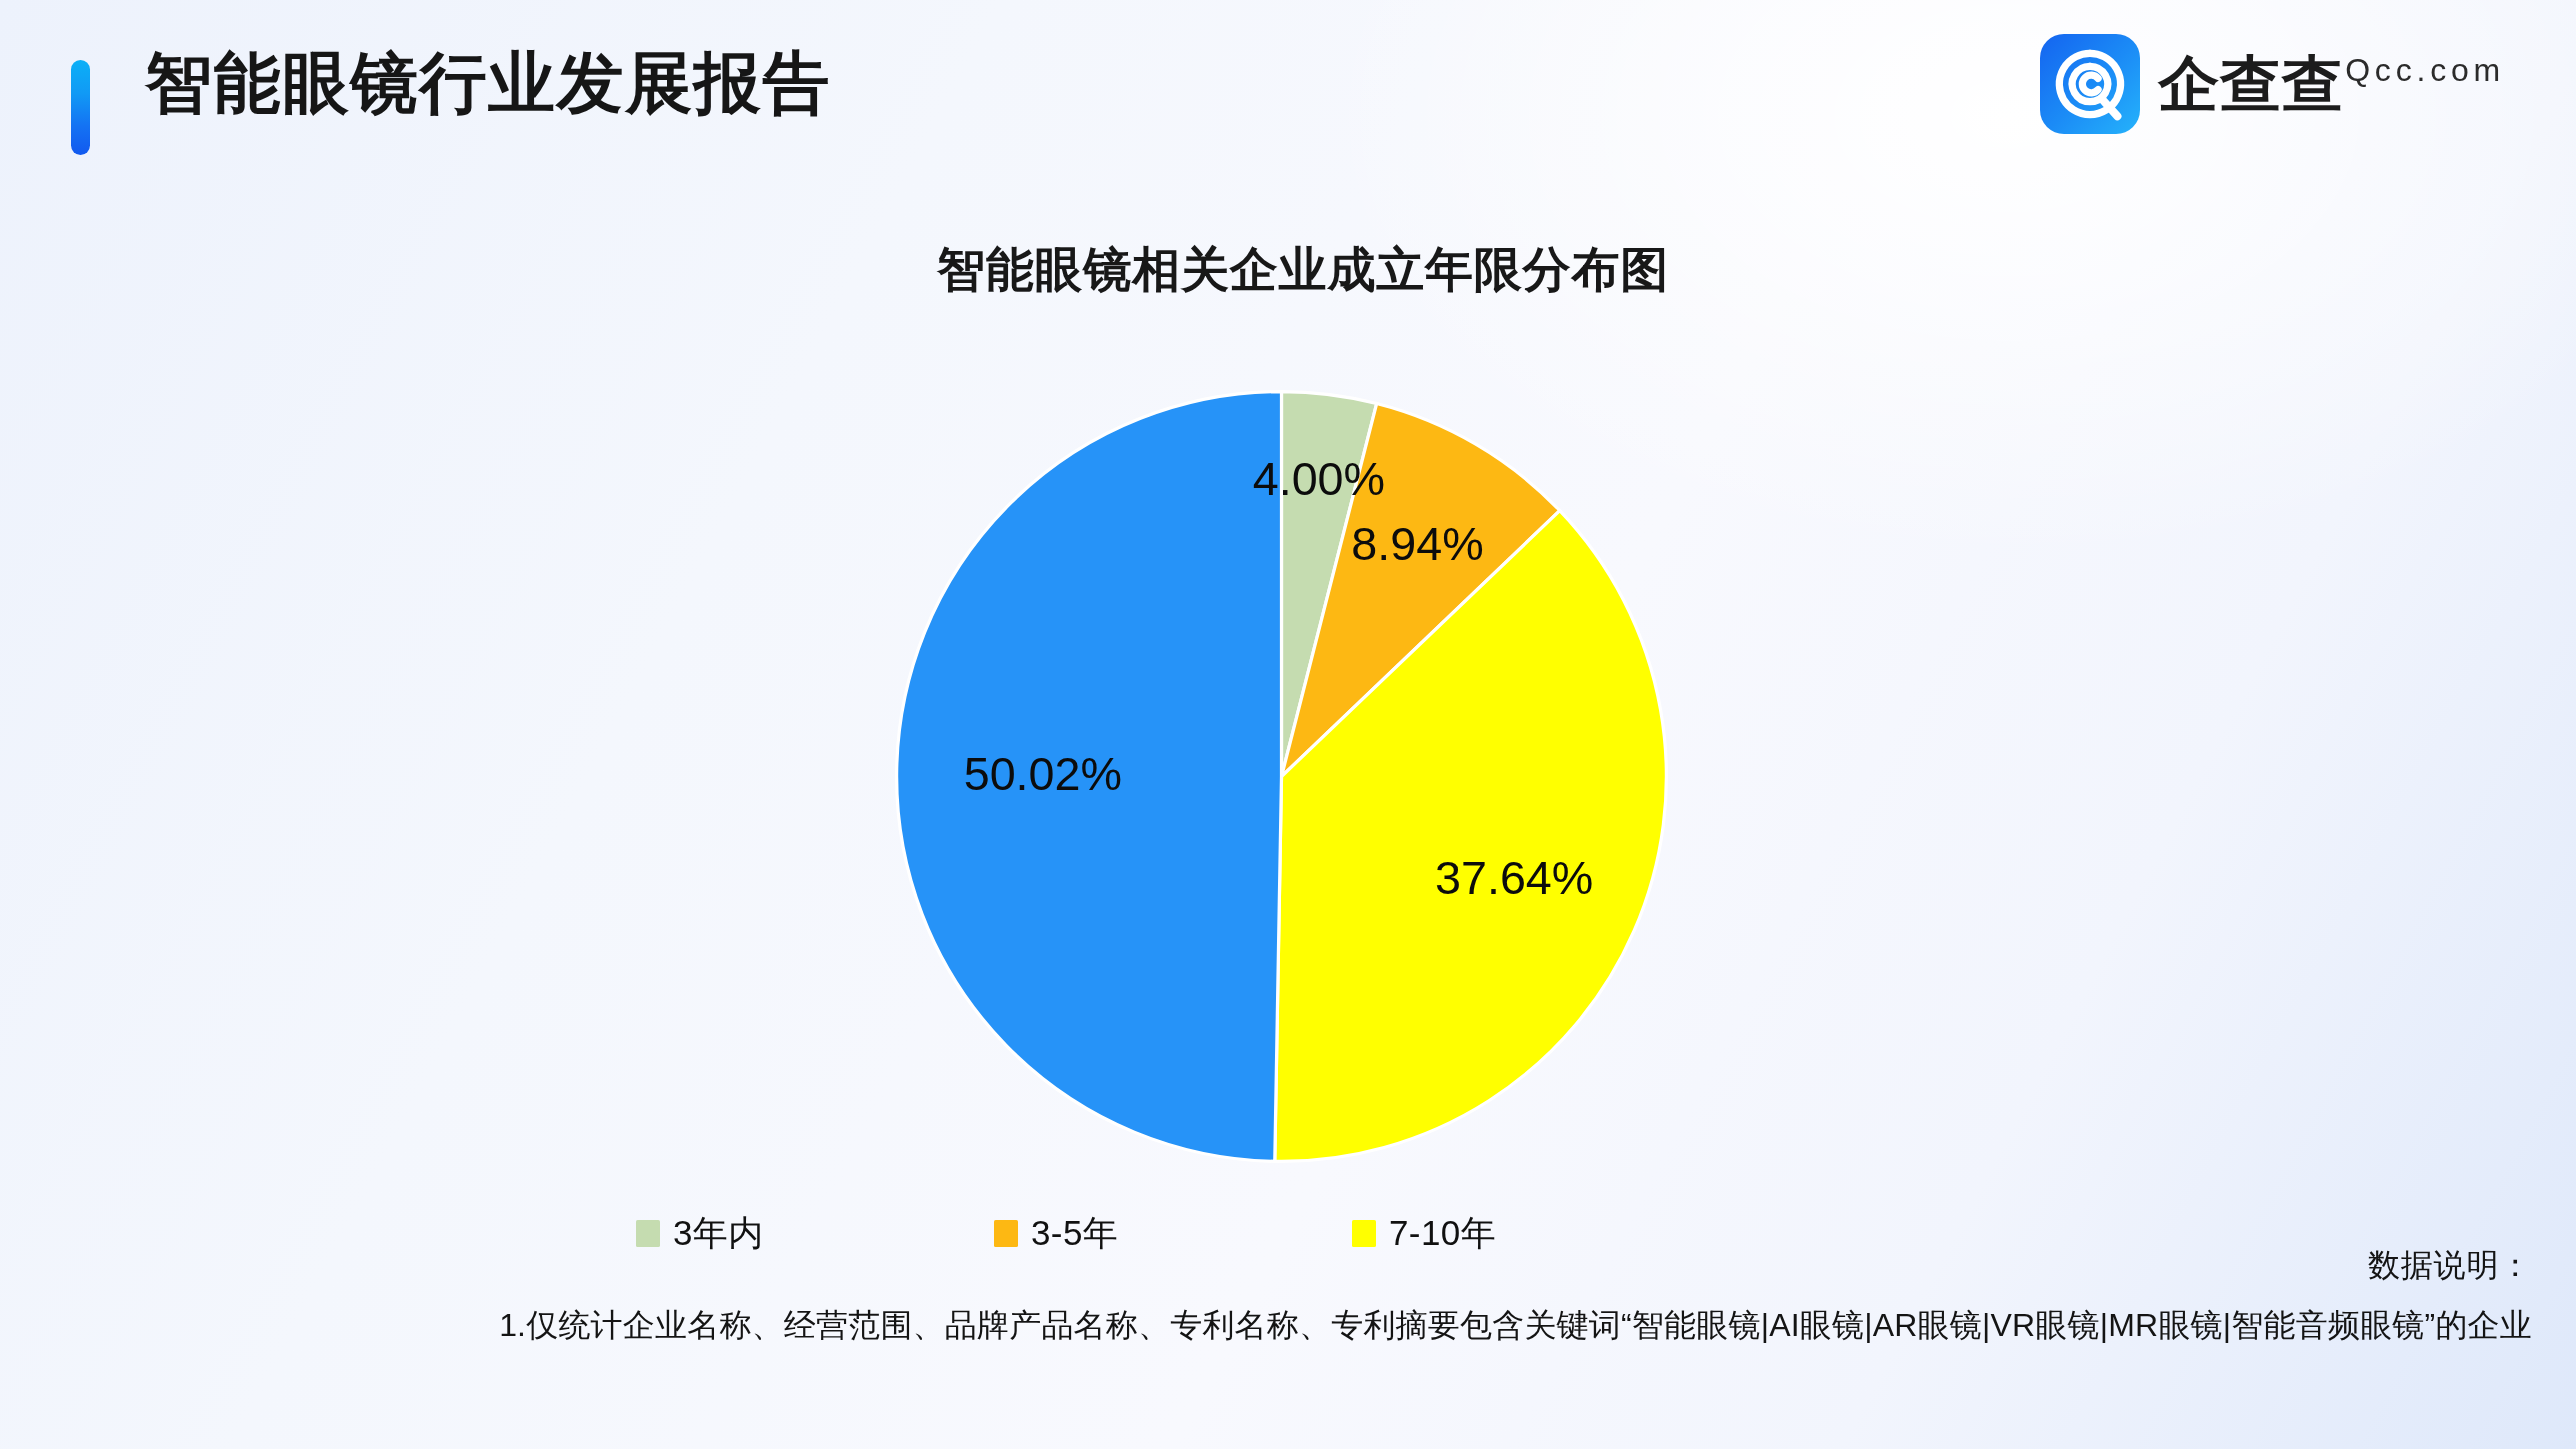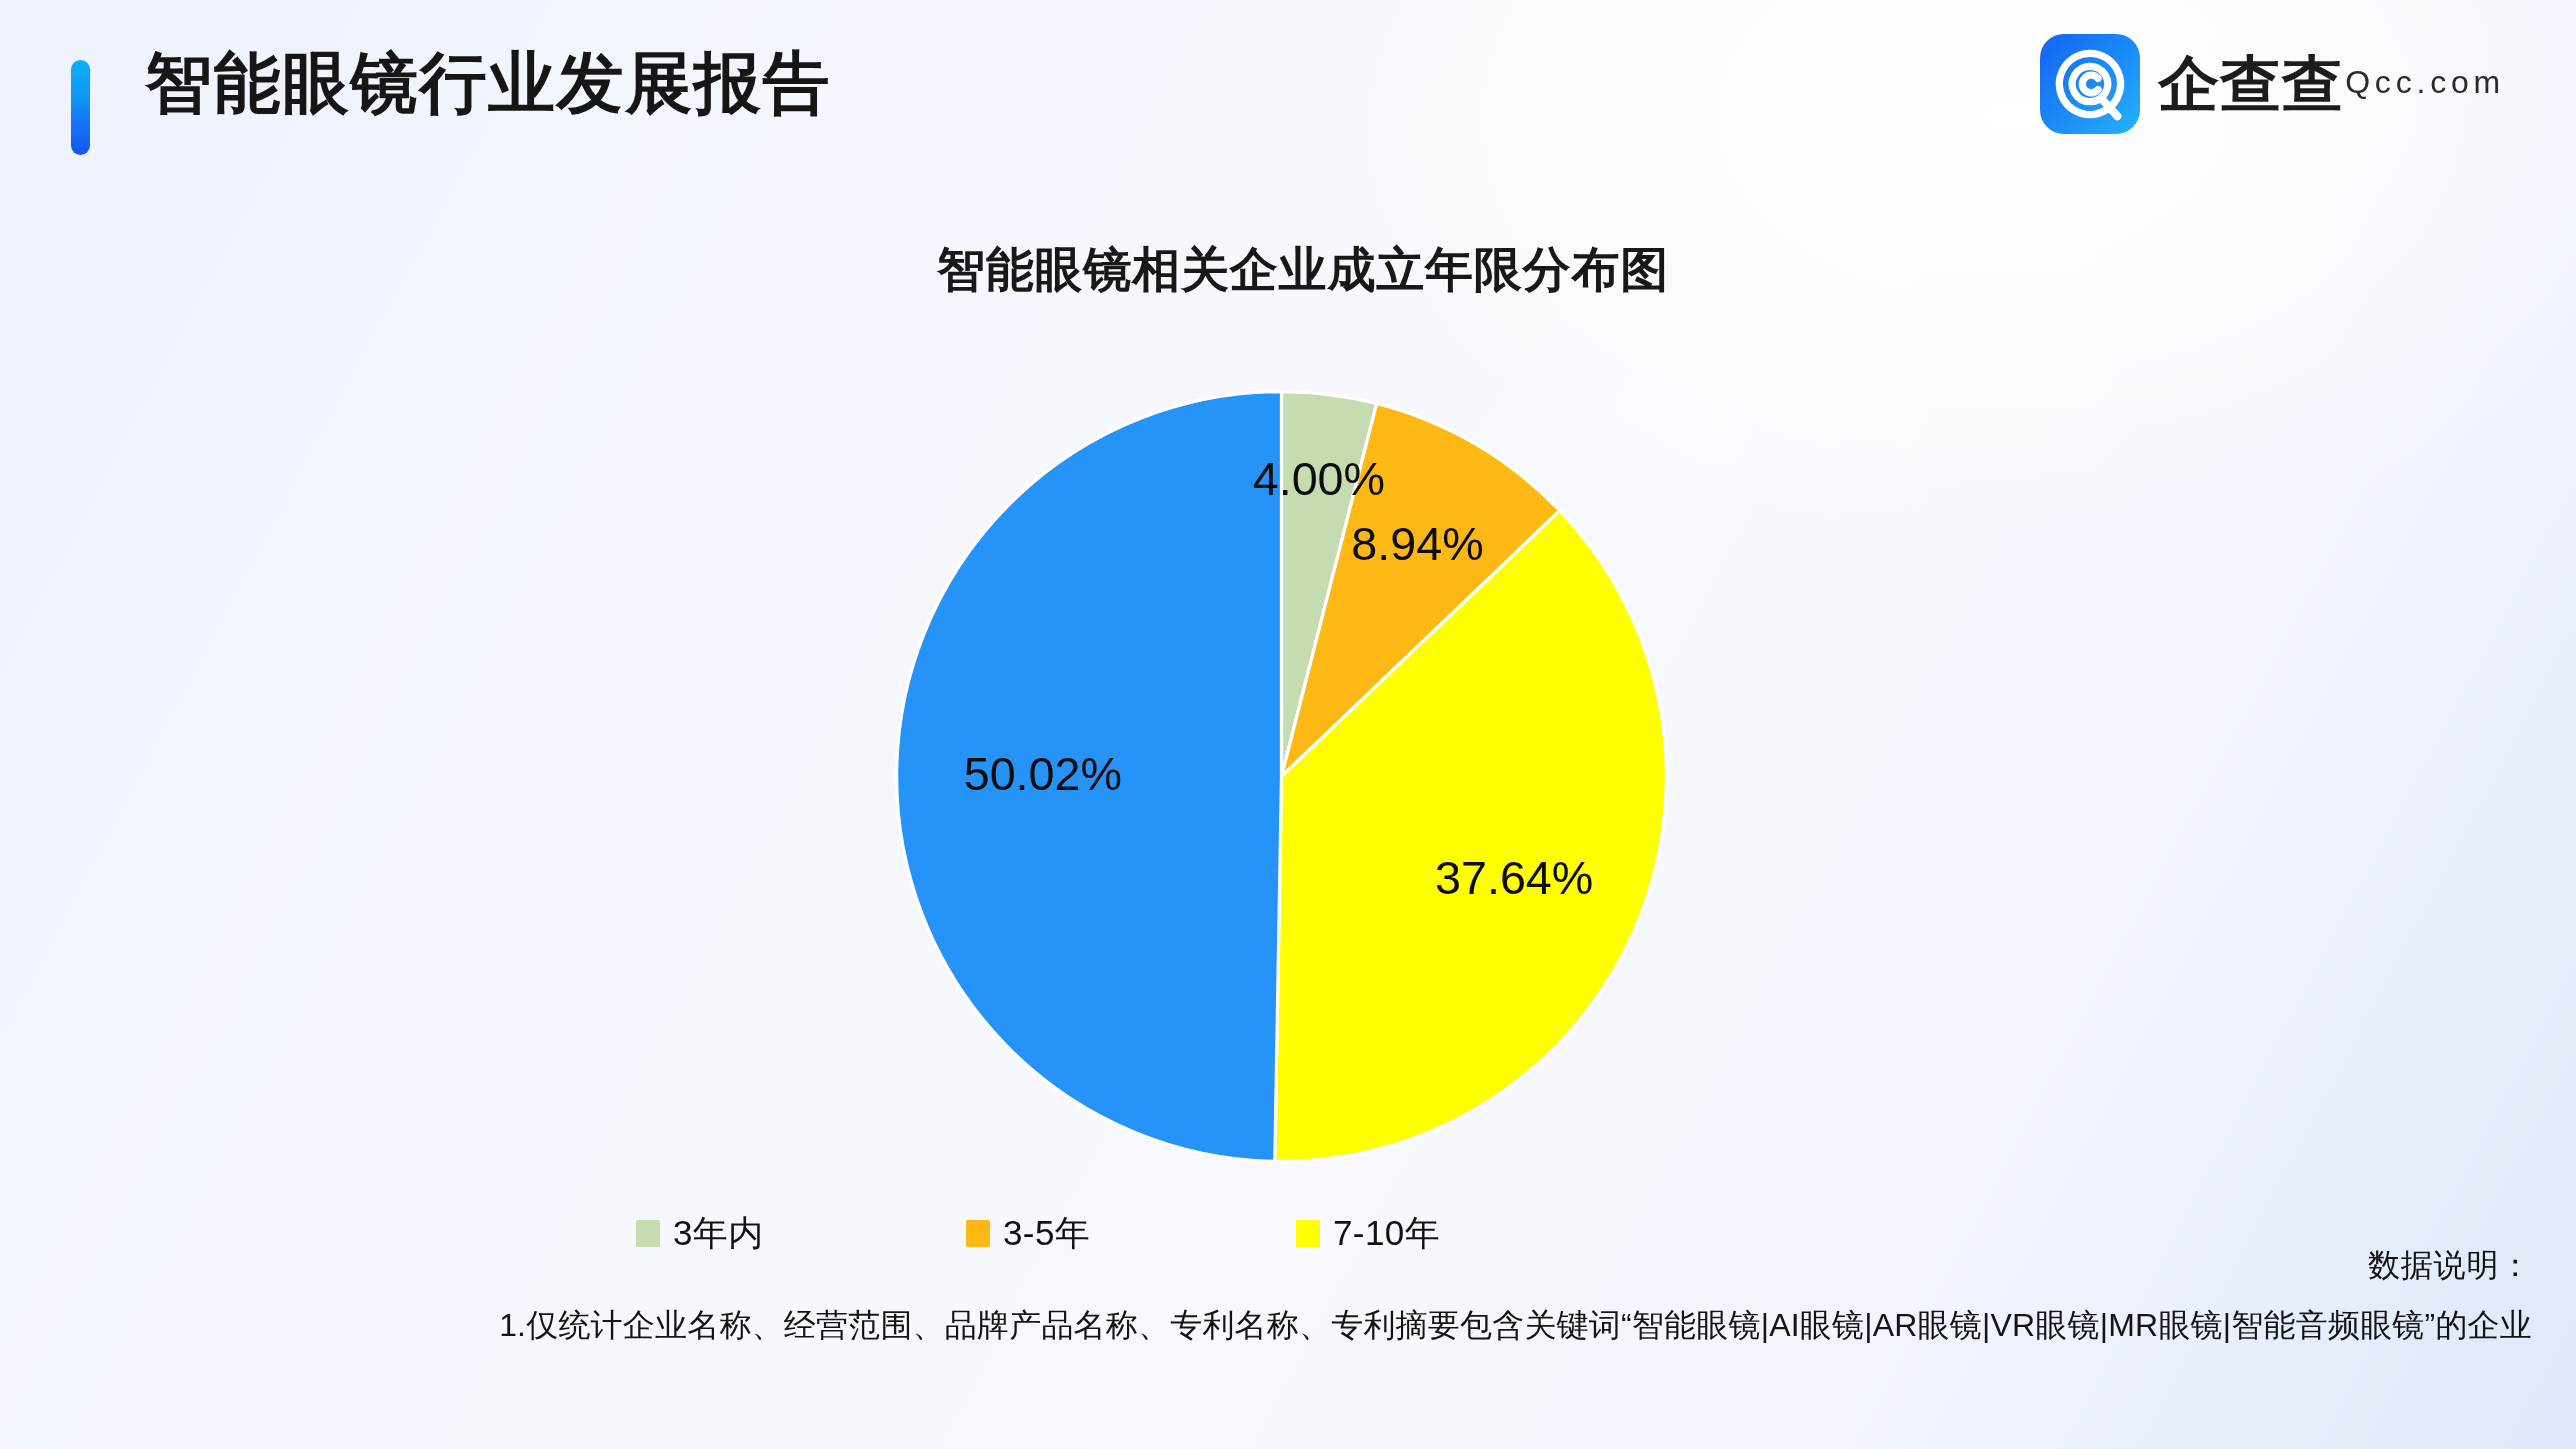--- a/index.html
+++ b/index.html
@@ -85,21 +85,20 @@
     letter-spacing: 0.8px;
     white-space: nowrap;
   }
   #brand-domain {
     font-size: 32px;
     font-weight: 500;
     color: #2b2b2b;
     line-height: 1;
     letter-spacing: 4.8px;
     white-space: nowrap;
-    margin-top: 12px;
   }
 
   
   #chart-title {
     position: absolute;
     left: 15px;
     top: 238px;
     width: 2576px;
     text-align: center;
     font-size: 48px;
@@ -134,21 +133,21 @@
     top: 1209px;
     width: 1369px;
     height: 48px;
     display: flex;
     align-items: center;
   }
   .legend-item {
     display: flex;
     align-items: center;
     gap: 13px;
-    width: 330px;
+    width: 358px;
     flex: none;
   }
   .legend-swatch {
     width: 24px;
     height: 27px;
     flex: none;
     border-radius: 1.6px;
   }
   .legend-label {
     font-size: 35px;

